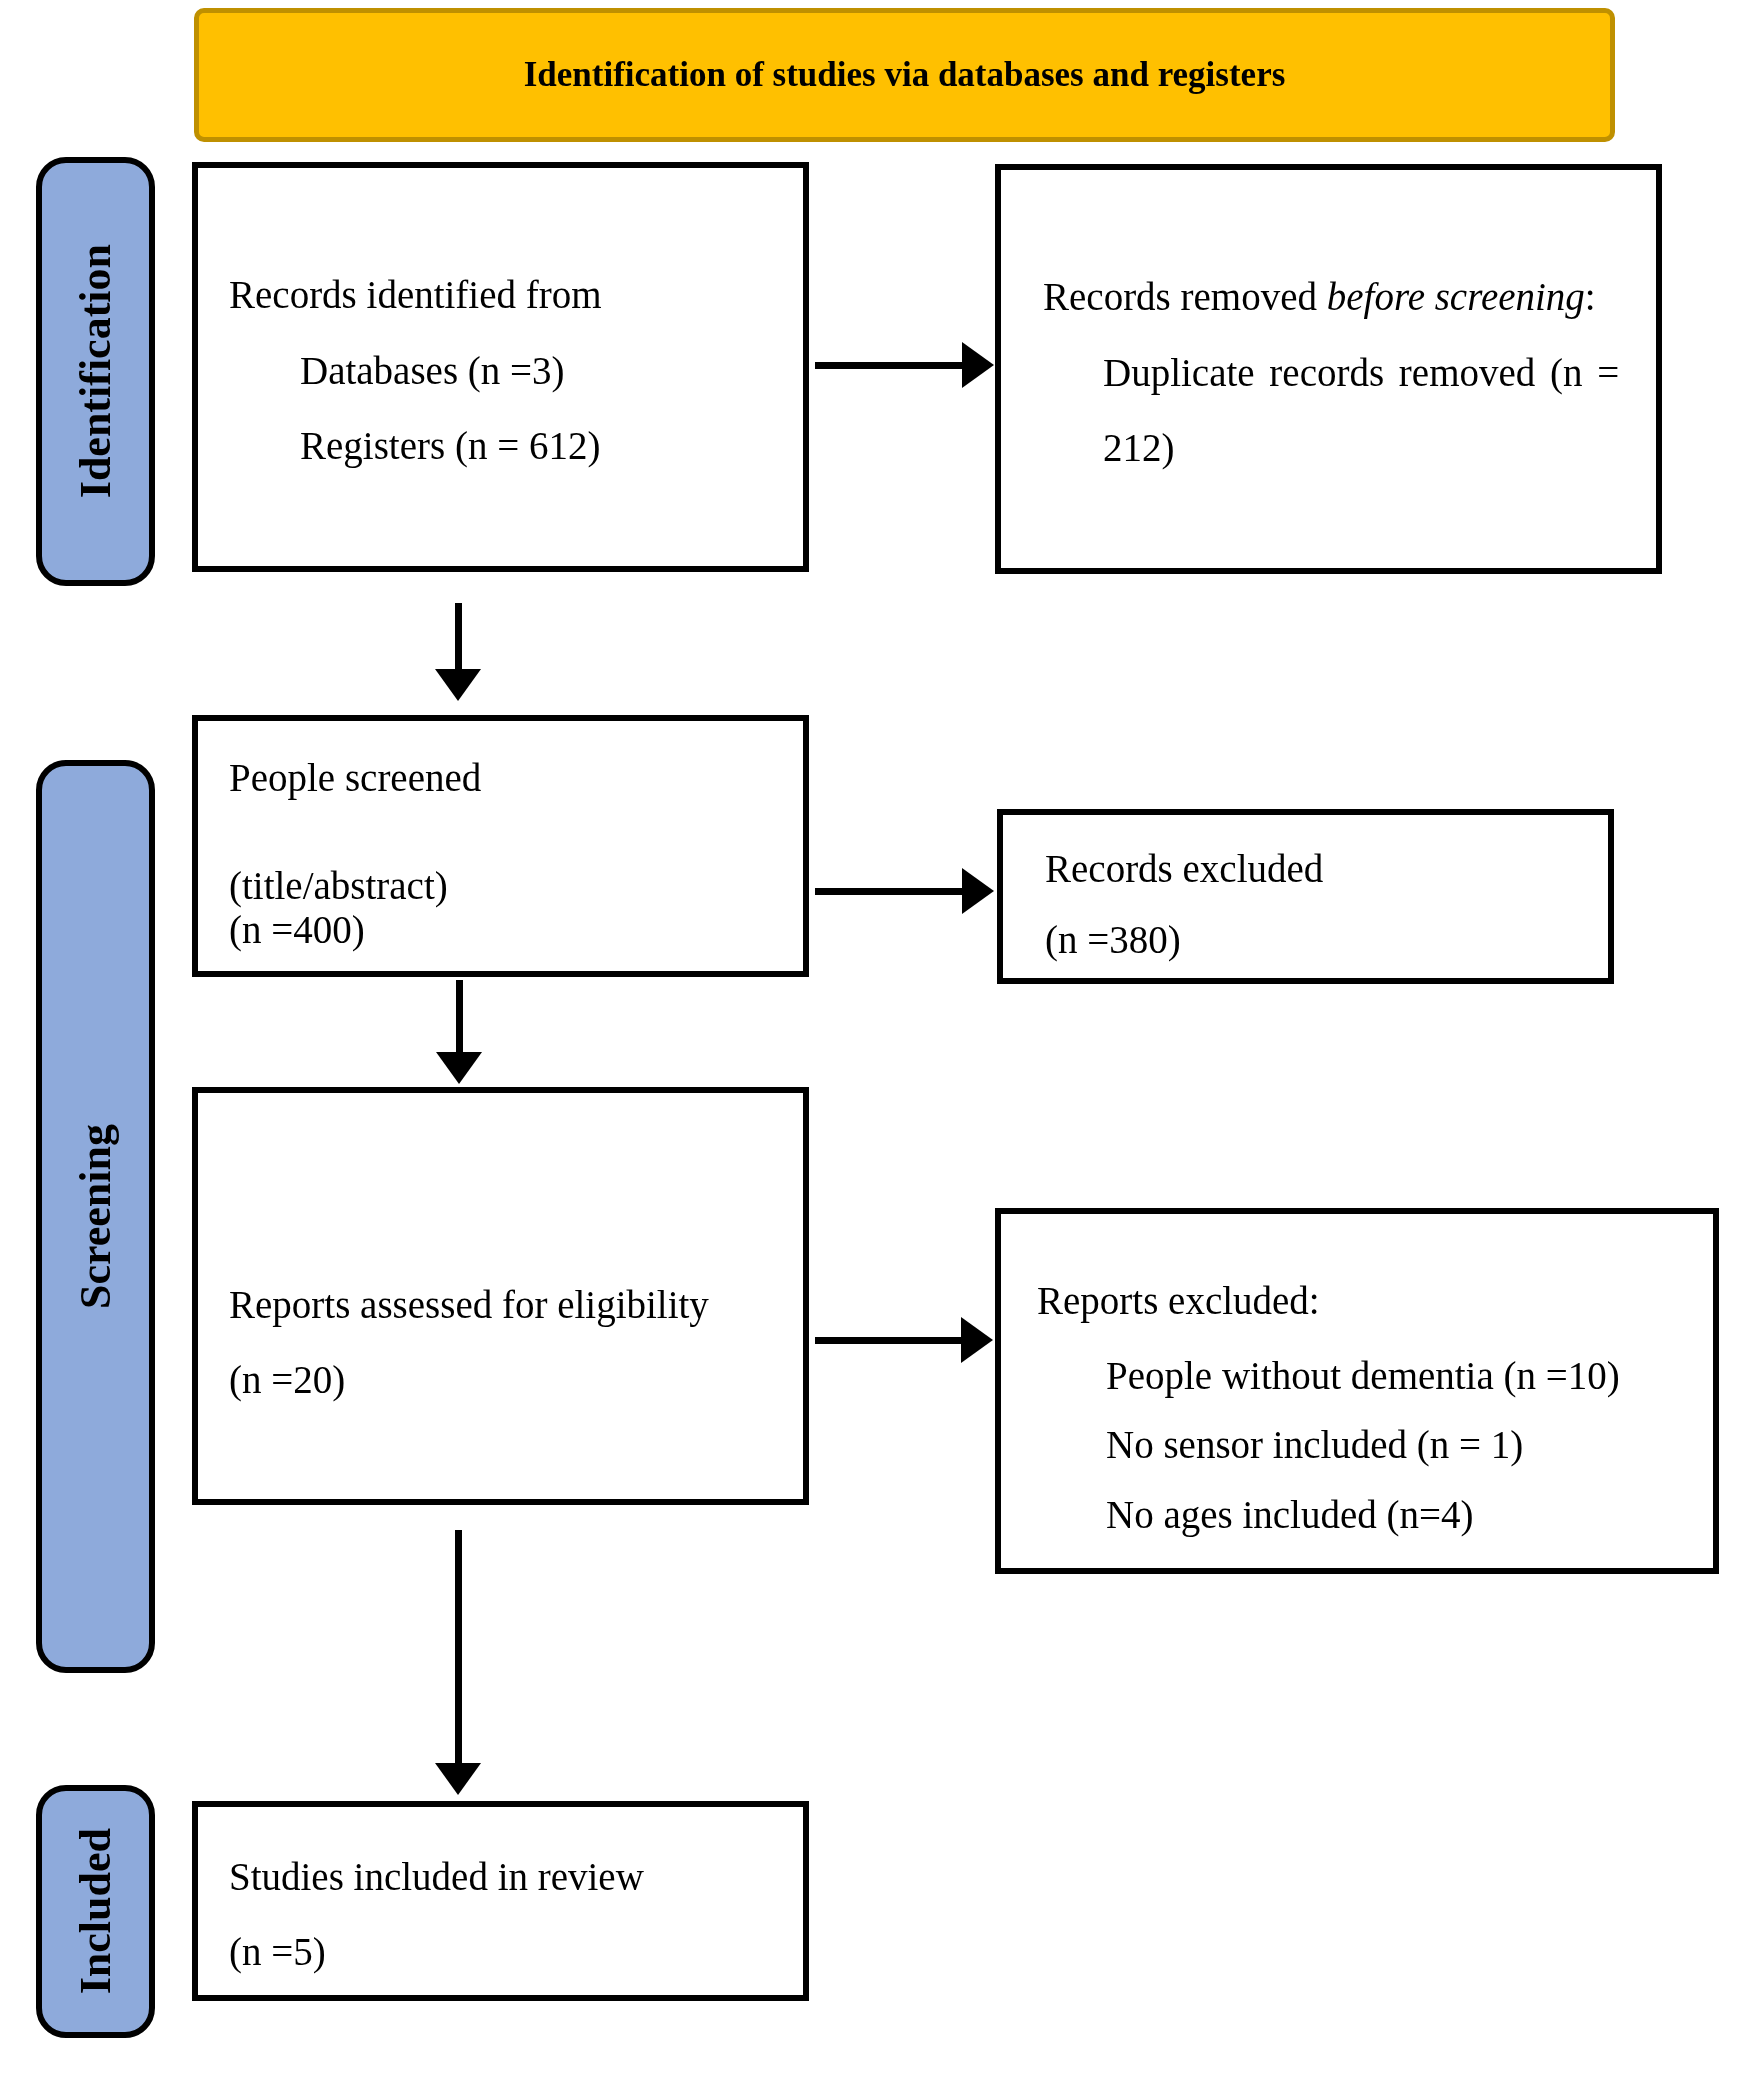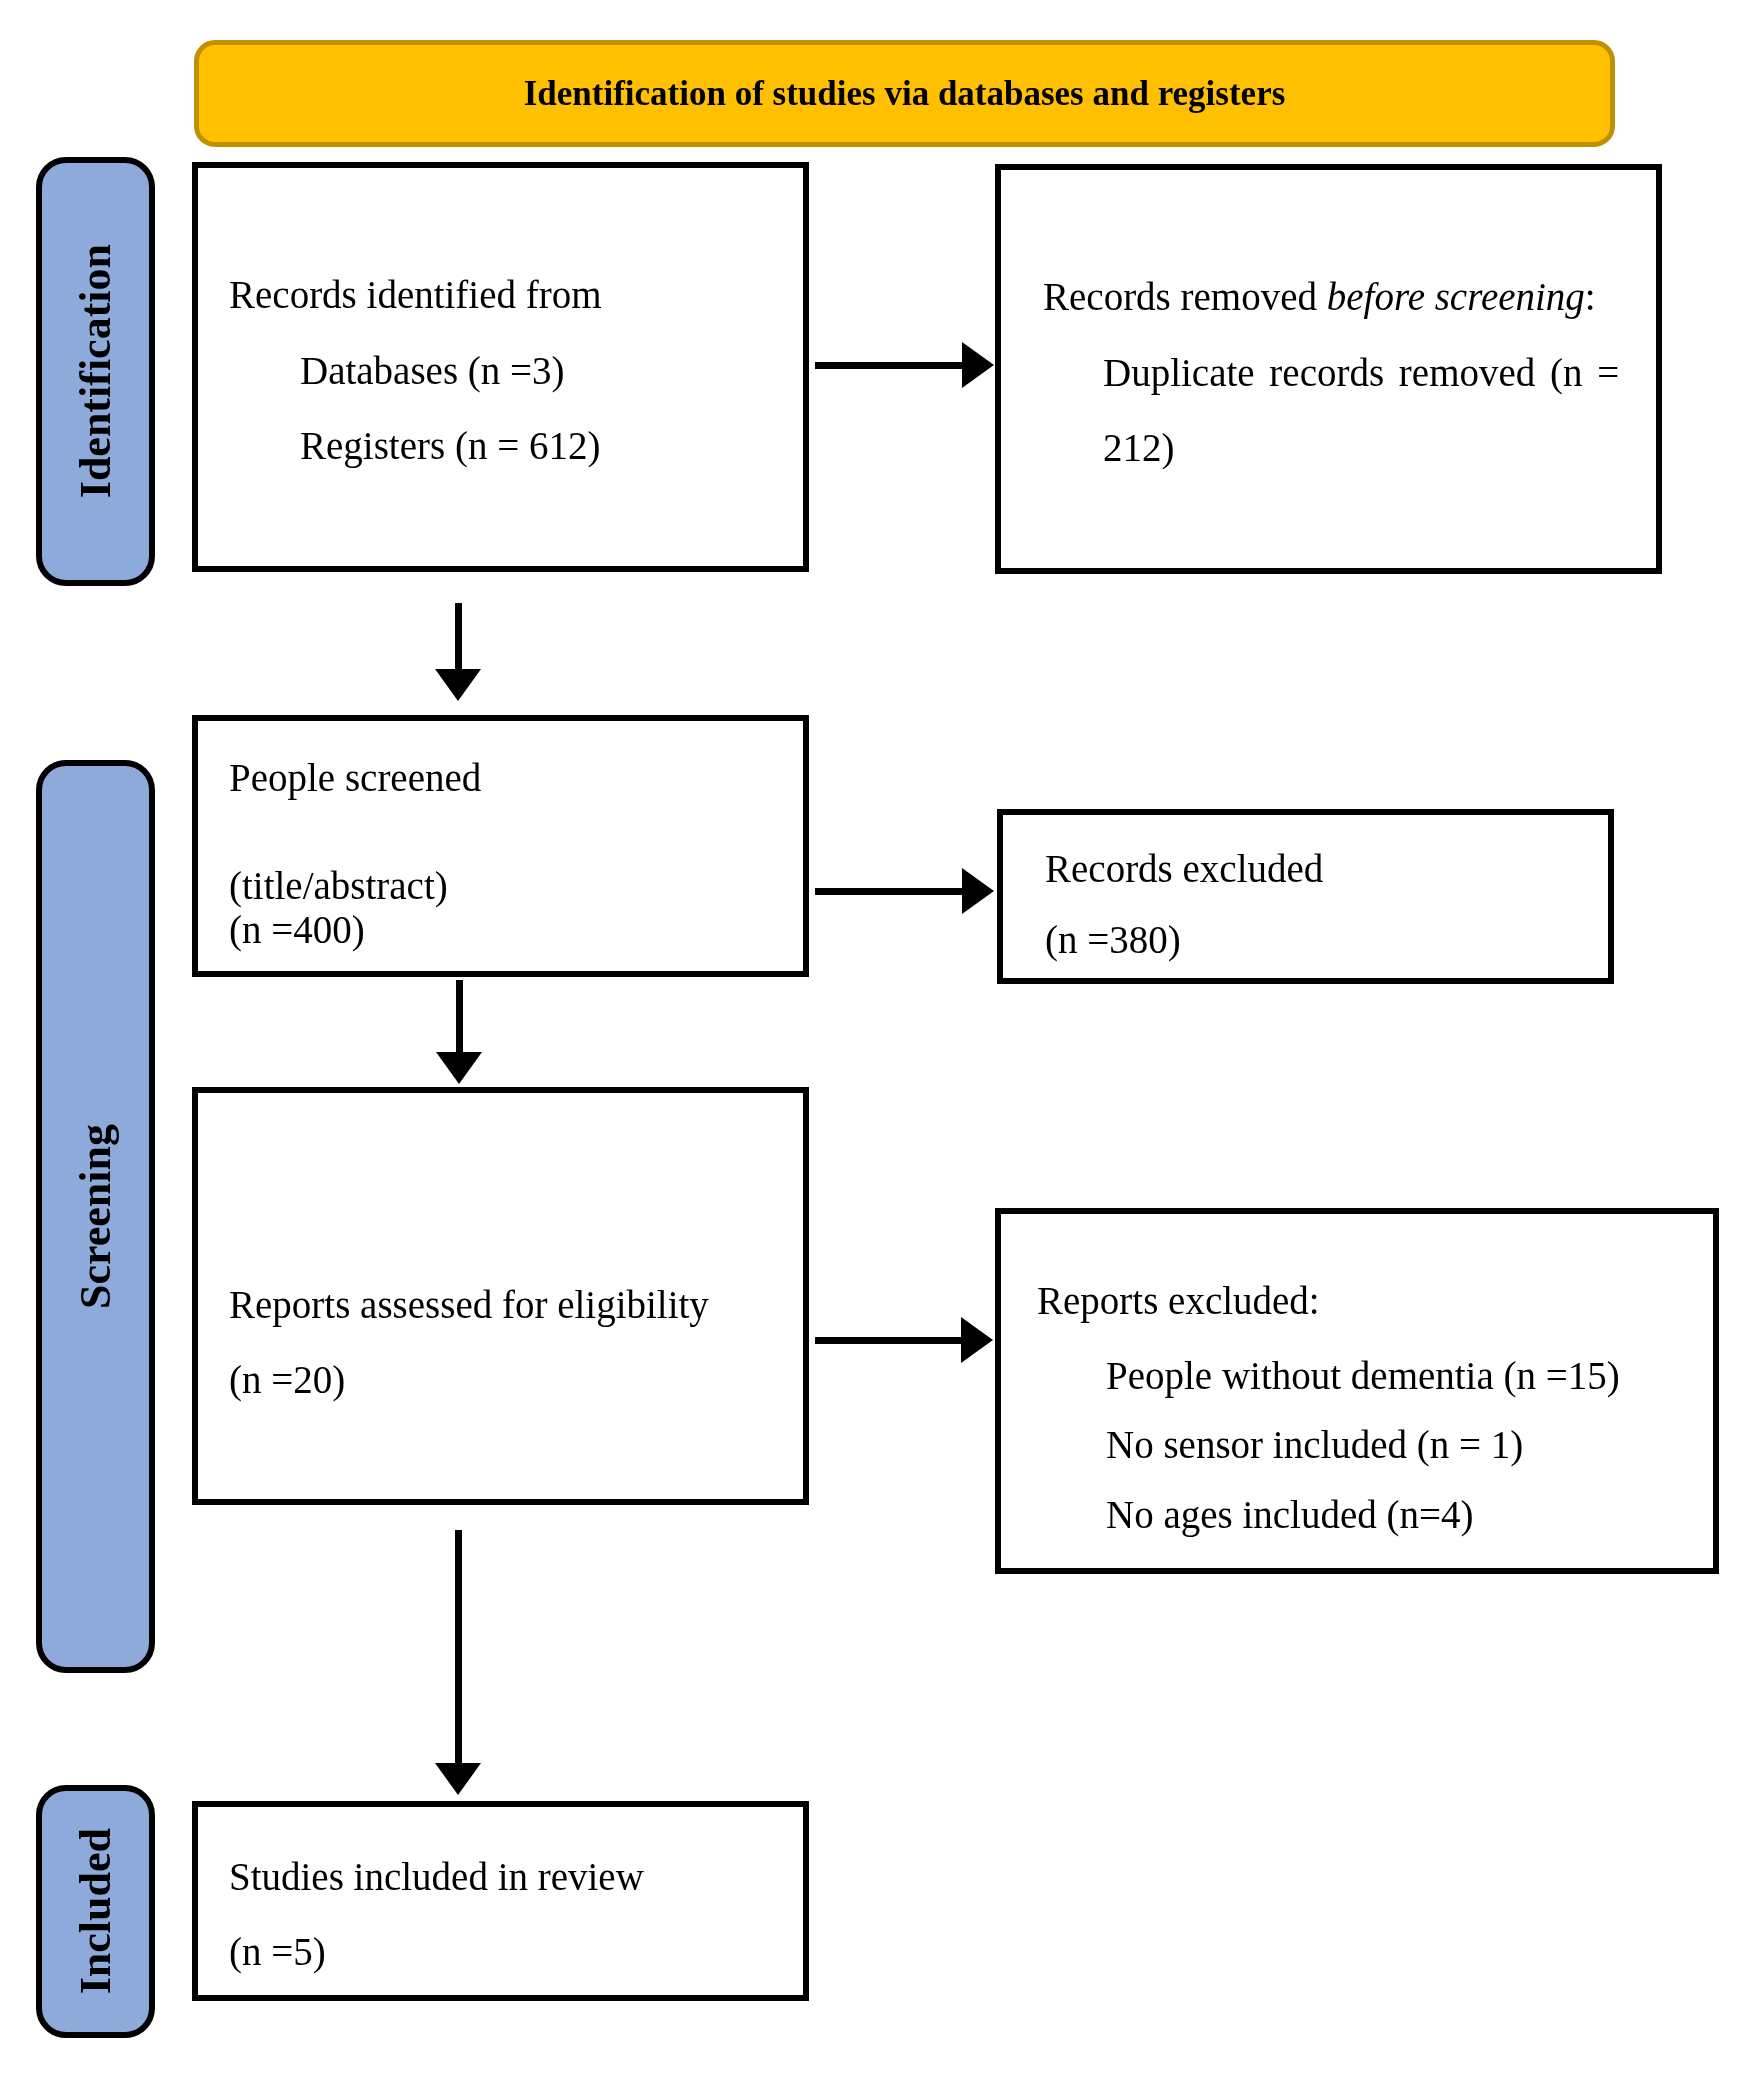--- a/index.html
+++ b/index.html
@@ -15,24 +15,24 @@
   html,body{background:#ffffff;}
   .canvas{
     position:relative;
     width:1762px;height:2087px;
     background:#ffffff;
     font-family:"Liberation Serif","DejaVu Serif",serif;
     color:var(--text);
   }
   
   .banner{
-    position:absolute;left:194px;top:40px;width:1421px;height:107px;
+    position:absolute;left:194px;top:8px;width:1421px;height:134px;
     background:var(--header-fill);
     border:5.5px solid var(--header-border);
-    border-radius:21px;
+    border-radius:10px;
     display:flex;align-items:center;justify-content:center;
   }
   .banner-title{
     font-size:35px;font-weight:bold;color:var(--text);
     white-space:nowrap;
   }
   
   .stage{
     position:absolute;left:36px;width:119px;
     background:var(--stage-fill);
@@ -120,21 +120,21 @@
     <div class="box-line" style="left:42px;top:105px;">(n =380)</div>
   </div>
 
   <div class="fbox box-reports-assessed">
     <div class="box-line" style="left:31px;top:192px;">Reports assessed for eligibility</div>
     <div class="box-line" style="left:31px;top:267px;">(n =20)</div>
   </div>
 
   <div class="fbox box-reports-excluded">
     <div class="box-line" style="left:36px;top:67px;">Reports excluded:</div>
-    <div class="box-line" style="left:105px;top:142px;">People without dementia (n =15)</div>
+    <div class="box-line" style="left:105px;top:142px;">People without dementia (n =10)</div>
     <div class="box-line" style="left:105px;top:211px;">No sensor included (n = 1)</div>
     <div class="box-line" style="left:105px;top:281px;">No ages included (n=4)</div>
   </div>
 
   <div class="fbox box-studies-included">
     <div class="box-line" style="left:31px;top:50px;">Studies included in review</div>
     <div class="box-line" style="left:31px;top:125px;">(n =5)</div>
   </div>
 
   <div>

